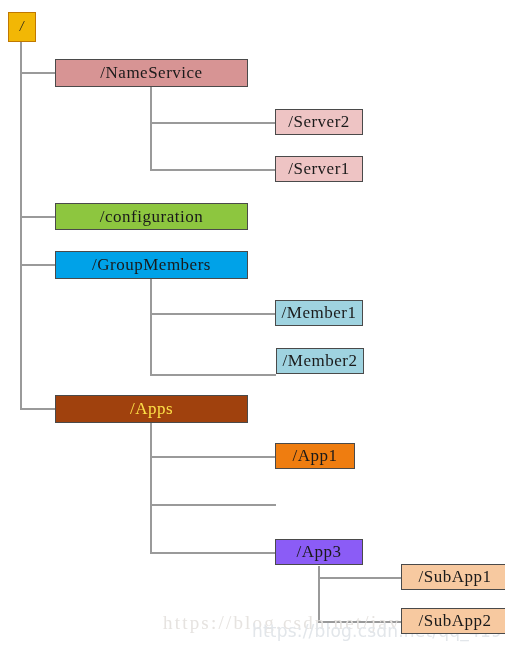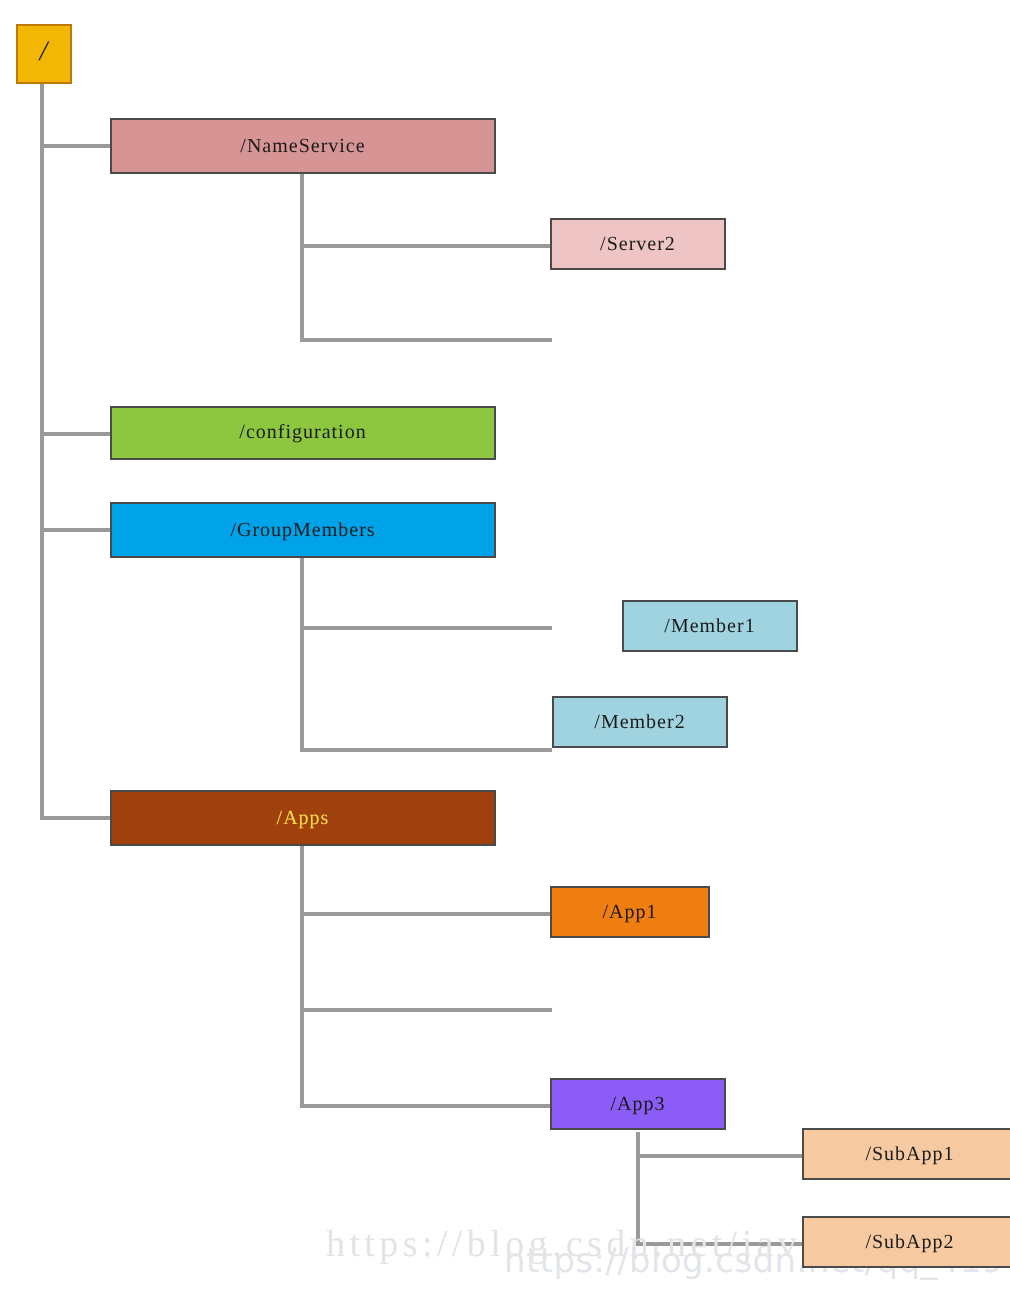--- a/index.html
+++ b/index.html
@@ -17,21 +17,21 @@
     background: #ffffff;
     overflow: hidden;
   }
   .node {
     position: absolute;
     box-sizing: border-box;
     border: 1px solid #4a4a4a;
     display: flex;
     align-items: center;
     justify-content: center;
-    font-size: 10px;
+    font-size: 17px;
     color: #1a1a1a;
     letter-spacing: 0.5px;
     white-space: nowrap;
     font-family: "Liberation Serif", "DejaVu Serif", serif;
   }
   .node.root {
     font-size: 14px;
     font-weight: normal;
     font-style: italic;
   }
@@ -89,26 +89,27 @@
 
   <div class="wm wm-a" style="left:163px; top:612px;">https://blog.csdn.net/java_66666</div>
   <div class="wm wm-b" style="left:252px; top:621px;">https://blog.csdn.net/qq_41978509</div>
 
   <div class="node root" style="left:8px; top:12px; width:28px; height:30px; background:#f2b705; border-color:#c07800;">/</div>
 
   <div class="node" style="left:55px; top:59px; width:193px; height:28px; background:#d79494;">/NameService</div>
 
   <div class="node" style="left:275px; top:109px; width:88px; height:26px; background:#eec4c4;">/Server2</div>
 
+  <div class="node" style="left:275px; top:156px; width:88px; height:26px; background:#eec4c4;">/Server1</div>
 
   <div class="node" style="left:55px; top:251px; width:193px; height:28px; background:#00a2e8;">/GroupMembers</div>
 
   <div class="node" style="left:55px; top:203px; width:193px; height:27px; background:#8dc63f;">/configuration</div>
 
-  <div class="node" style="left:275px; top:300px; width:88px; height:26px; background:#9fd3e0;margin-left:36px;">/Member1</div>
+  <div class="node" style="left:275px; top:300px; width:88px; height:26px; background:#9fd3e0;">/Member1</div>
 
   <div class="node" style="left:276px; top:348px; width:88px; height:26px; background:#9fd3e0;">/Member2</div>
 
   <div class="node" style="left:55px; top:395px; width:193px; height:28px; background:#a0410d; color:#fde047;">/Apps</div>
 
   <div class="node" style="left:275px; top:443px; width:80px; height:26px; background:#ef7d10;">/App1</div>
 
 
   <div class="node" style="left:275px; top:539px; width:88px; height:26px; background:#8b5cf6;">/App3</div>
 

